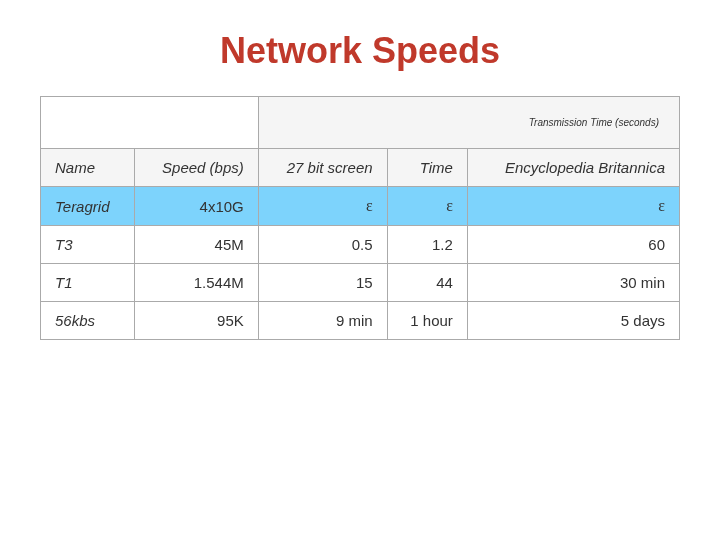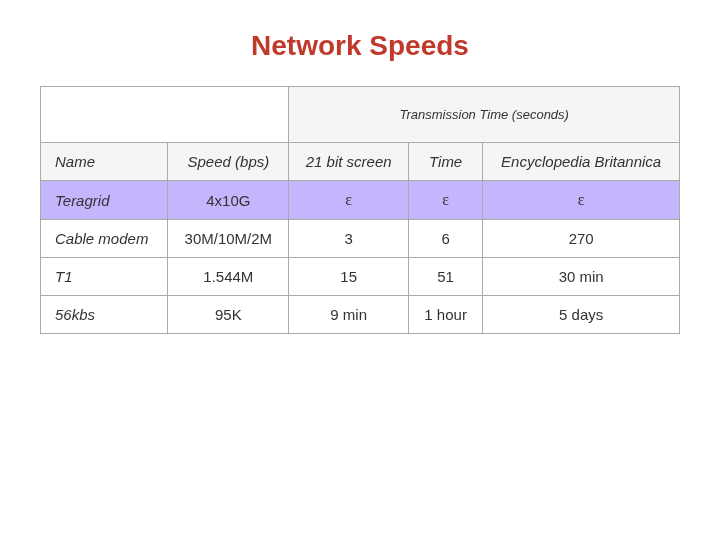--- a/index.html
+++ b/index.html
@@ -8,58 +8,58 @@
       height: 540px;
       background: #ffffff;
       font-family: Arial, Helvetica, sans-serif;
       display: flex;
       flex-direction: column;
       align-items: center;
       padding-top: 30px;
     }
     h1 {
       color: #c0392b;
-      font-size: 28px;
+      font-size: 36px;
       font-weight: bold;
       margin-bottom: 24px;
     }
     .table-wrapper {
       border: 1px solid #999;
       border-collapse: collapse;
       width: 640px;
     }
     table {
       width: 100%;
       border-collapse: collapse;
     }
     th, td {
       border: 1px solid #aaa;
       padding: 10px 14px;
-      text-align: center;
+      text-align: right;
       font-size: 15px;
       color: #333;
     }
     .header-transmission {
       background: #f5f5f5;
       color: #333;
       font-style: italic;
       font-weight: normal;
-      font-size: 13px;
+      font-size: 10px;
       border: 1px solid #aaa;
       padding: 20px;
     }
     .col-name {
       text-align: left;
       font-style: italic;
     }
     .col-speed {
       font-style: italic;
     }
     .row-teragrid td {
-      background: #c4b5fd;
+      background: #7dd3fc;
     }
     .epsilon {
       font-family: 'Times New Roman', Times, serif;
       font-size: 16px;
     }
     .subheader td {
       font-style: italic;
       background: #f5f5f5;
     }
     .empty-top-left {
@@ -74,45 +74,45 @@
 
 <table class="table-wrapper">
   <thead>
     <tr>
       <td class="empty-top-left" colspan="2"></td>
       <td colspan="3" class="header-transmission">Transmission Time (seconds)</td>
     </tr>
     <tr class="subheader">
       <td class="col-name">Name</td>
       <td class="col-speed">Speed (bps)</td>
-      <td>21 bit screen</td>
+      <td>27 bit screen</td>
       <td>Time</td>
       <td>Encyclopedia Britannica</td>
     </tr>
   </thead>
   <tbody>
     <tr class="row-teragrid">
       <td class="col-name">Teragrid</td>
       <td>4x10G</td>
       <td><span class="epsilon">ε</span></td>
       <td><span class="epsilon">ε</span></td>
       <td><span class="epsilon">ε</span></td>
     </tr>
     <tr>
-      <td class="col-name">Cable modem</td>
-      <td>30M/10M/2M</td>
-      <td>3</td>
-      <td>6</td>
-      <td>270</td>
+      <td class="col-name">T3</td>
+      <td>45M</td>
+      <td>0.5</td>
+      <td>1.2</td>
+      <td>60</td>
     </tr>
     <tr>
       <td class="col-name">T1</td>
       <td>1.544M</td>
       <td>15</td>
-      <td>51</td>
+      <td>44</td>
       <td>30 min</td>
     </tr>
     <tr>
       <td class="col-name">56kbs</td>
       <td>95K</td>
       <td>9 min</td>
       <td>1 hour</td>
       <td>5 days</td>
     </tr>
   </tbody>

